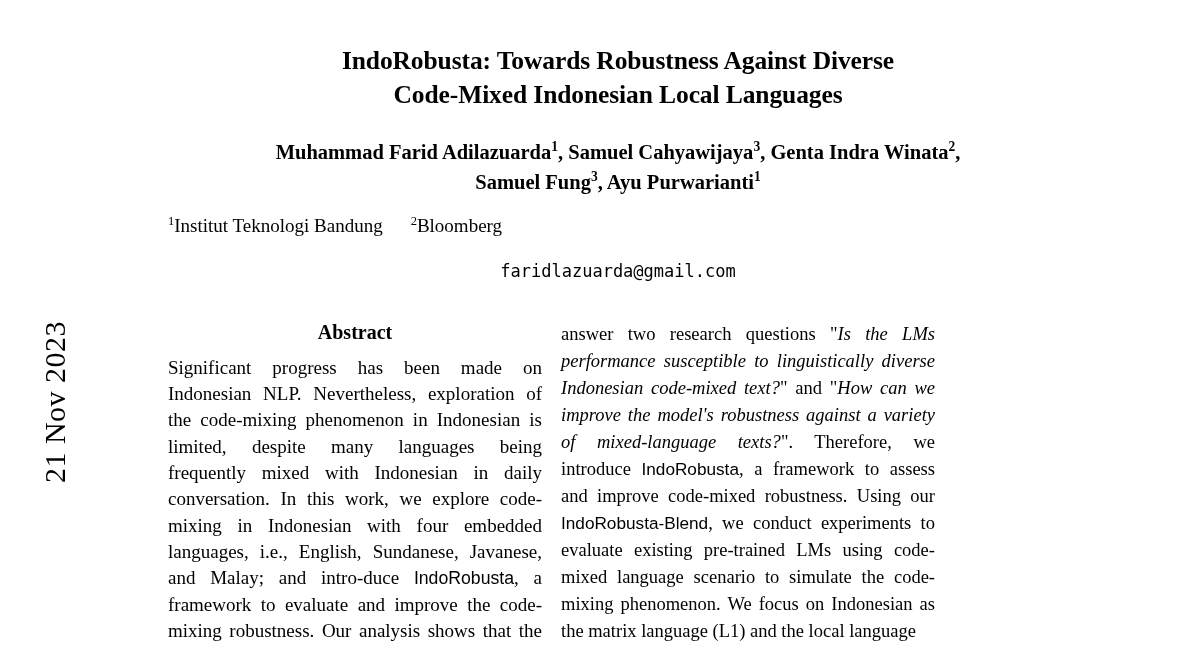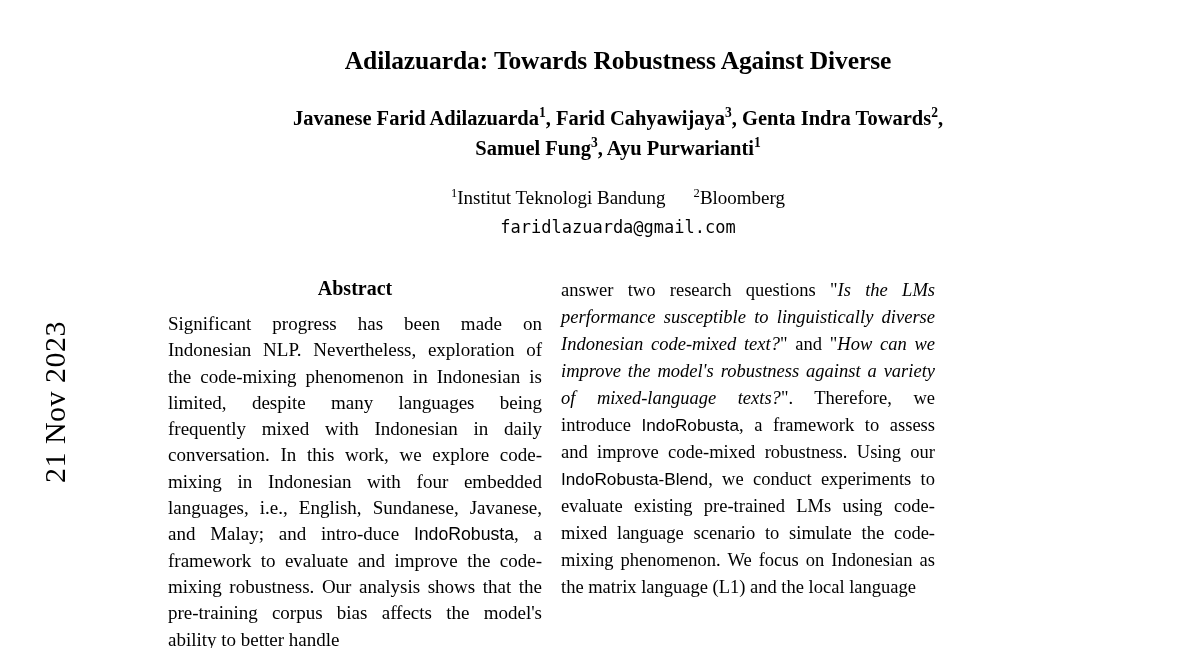--- a/index.html
+++ b/index.html
@@ -62,39 +62,38 @@
     line-height: 1.45;
   }
   .authors sup {
     font-weight: bold;
     font-size: 0.66em;
     vertical-align: super;
     line-height: 0;
   }
 
   .affil {
-    text-align: center;
     font-size: 19px;
     line-height: 1.45;
-    margin-top: 21px;
+    margin-top: 15px;
   }
   .affil sup {
     font-size: 0.66em;
     vertical-align: super;
     line-height: 0;
   }
   .affil-row-1 .gap {
     display: inline-block;
     width: 28px;
   }
   .email {
     text-align: center;
     font-family: "DejaVu Sans Mono", monospace;
     font-size: 17px;
-    margin-top: 5px;
+    margin-top: 21px;
   }
 
   .columns {
     margin-top: 40px;
     display: flex;
     gap: 19px;
   }
   .col {
     width: 374px;
   }
@@ -127,26 +126,27 @@
 </head>
 <body>
 
 <div class="page">
 
   <div class="side-stamp">21 Nov 2023</div>
 
   <div class="content">
 
     <div class="title">
-      <div>Adilazuarda: Towards Robustness Against Diverse</div>
+      <div>IndoRobusta: Towards Robustness Against Diverse</div>
+      <div>Code-Mixed Indonesian Local Languages</div>
     </div>
 
     <div class="authors">
       <div>
-        <span>Javanese Farid Adilazuarda</span><sup>1</sup><span>, </span><span>Farid Cahyawijaya</span><sup>3</sup><span>, </span><span>Genta Indra Towards</span><sup>2</sup><span>,</span>
+        <span>Muhammad Farid Adilazuarda</span><sup>1</sup><span>, </span><span>Samuel Cahyawijaya</span><sup>3</sup><span>, </span><span>Genta Indra Winata</span><sup>2</sup><span>,</span>
       </div>
       <div>
         <span>Samuel Fung</span><sup>3</sup><span>, </span><span>Ayu Purwarianti</span><sup>1</sup>
       </div>
     </div>
 
     <div class="affil affil-row-1">
       <sup>1</sup><span>Institut Teknologi Bandung</span><span class="gap"></span><sup>2</sup><span>Bloomberg</span>
     </div>
 

